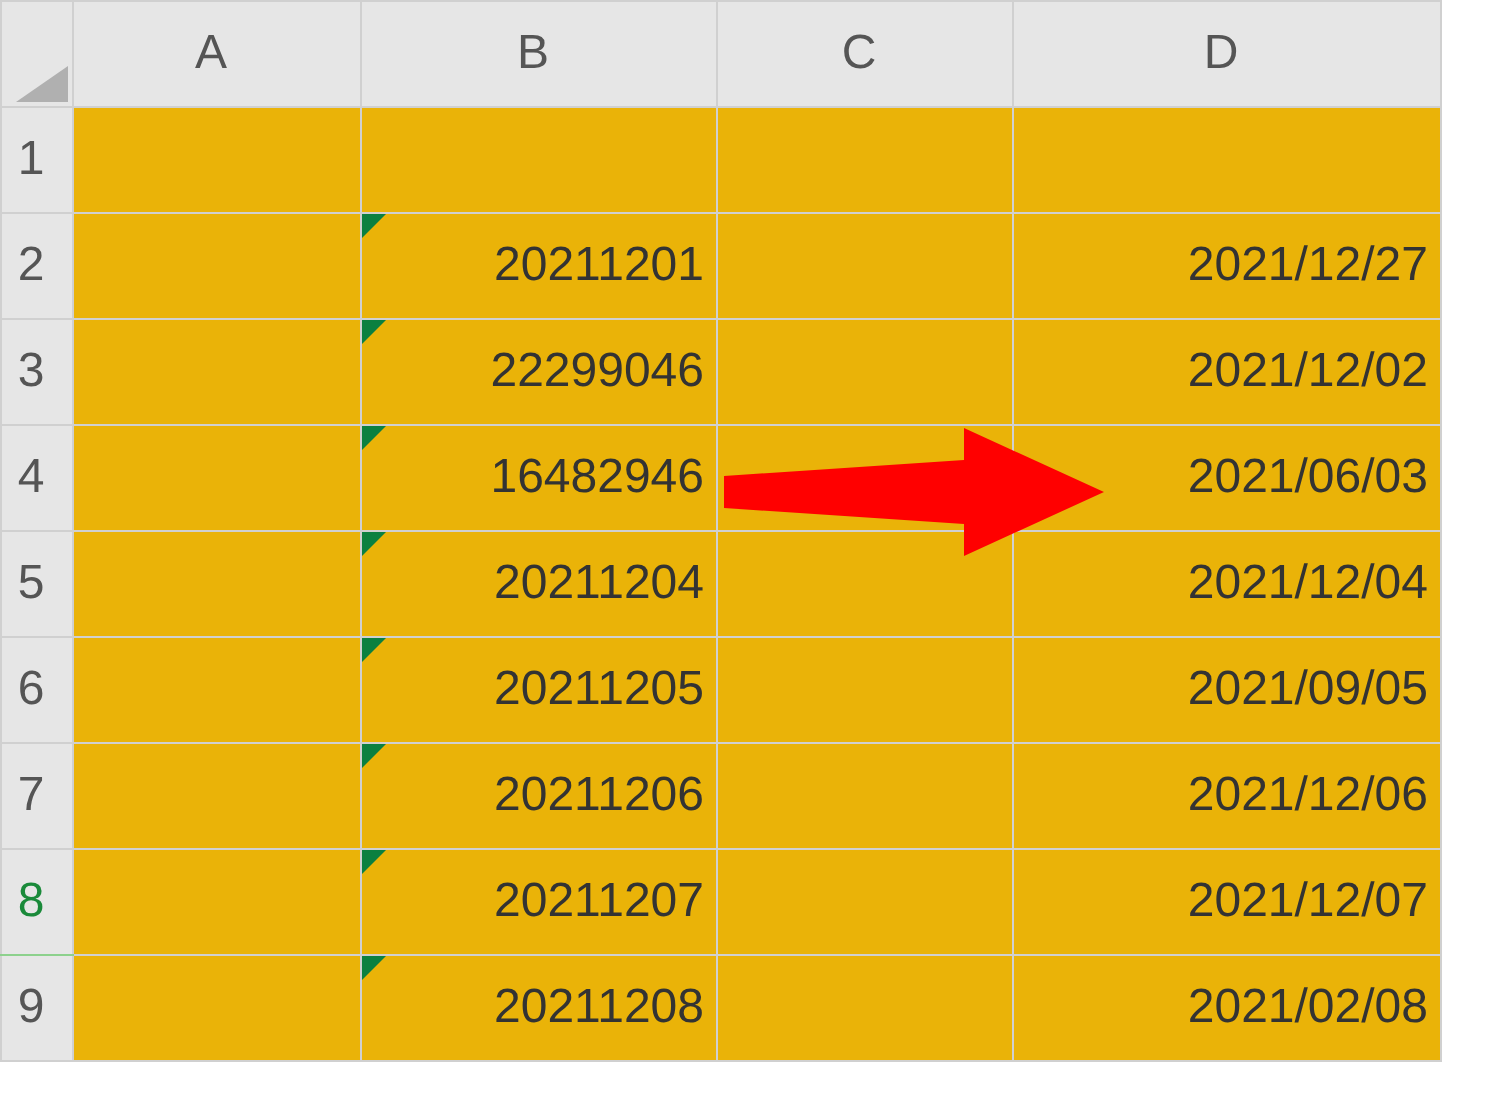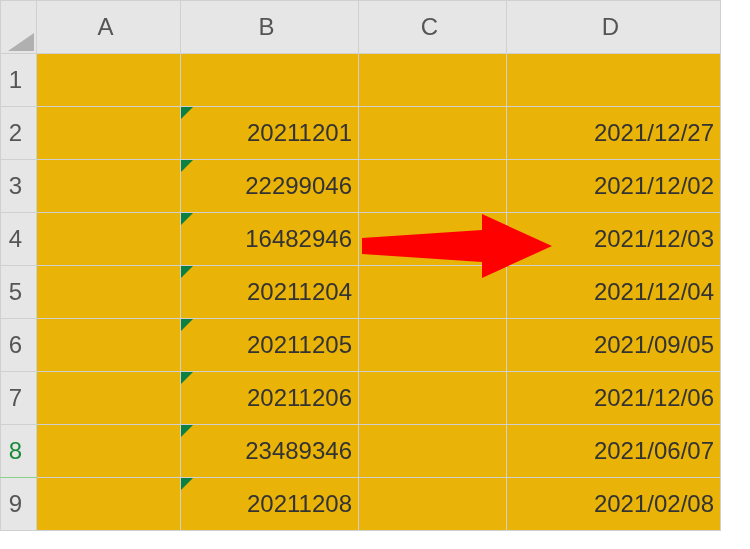--- a/index.html
+++ b/index.html
@@ -119,21 +119,21 @@
       <td></td>
       <td class="text-indicator">22299046</td>
       <td></td>
       <td>2021/12/02</td>
     </tr>
     <tr>
       <th class="row-header">4</th>
       <td></td>
       <td class="text-indicator">16482946</td>
       <td></td>
-      <td>2021/12/03</td>
+      <td>2021/06/03</td>
     </tr>
     <tr>
       <th class="row-header row5-mark">5</th>
       <td></td>
       <td class="text-indicator">20211204</td>
       <td></td>
       <td>2021/12/04</td>
     </tr>
     <tr>
       <th class="row-header">6</th>
@@ -145,23 +145,23 @@
     <tr>
       <th class="row-header">7</th>
       <td></td>
       <td class="text-indicator">20211206</td>
       <td></td>
       <td>2021/12/06</td>
     </tr>
     <tr class="row8">
       <th class="row-header">8</th>
       <td></td>
-      <td class="text-indicator">23489346</td>
+      <td class="text-indicator">20211207</td>
       <td></td>
-      <td>2021/06/07</td>
+      <td>2021/12/07</td>
     </tr>
     <tr>
       <th class="row-header">9</th>
       <td></td>
       <td class="text-indicator">20211208</td>
       <td></td>
       <td>2021/02/08</td>
     </tr>
   </tbody>
 </table>

